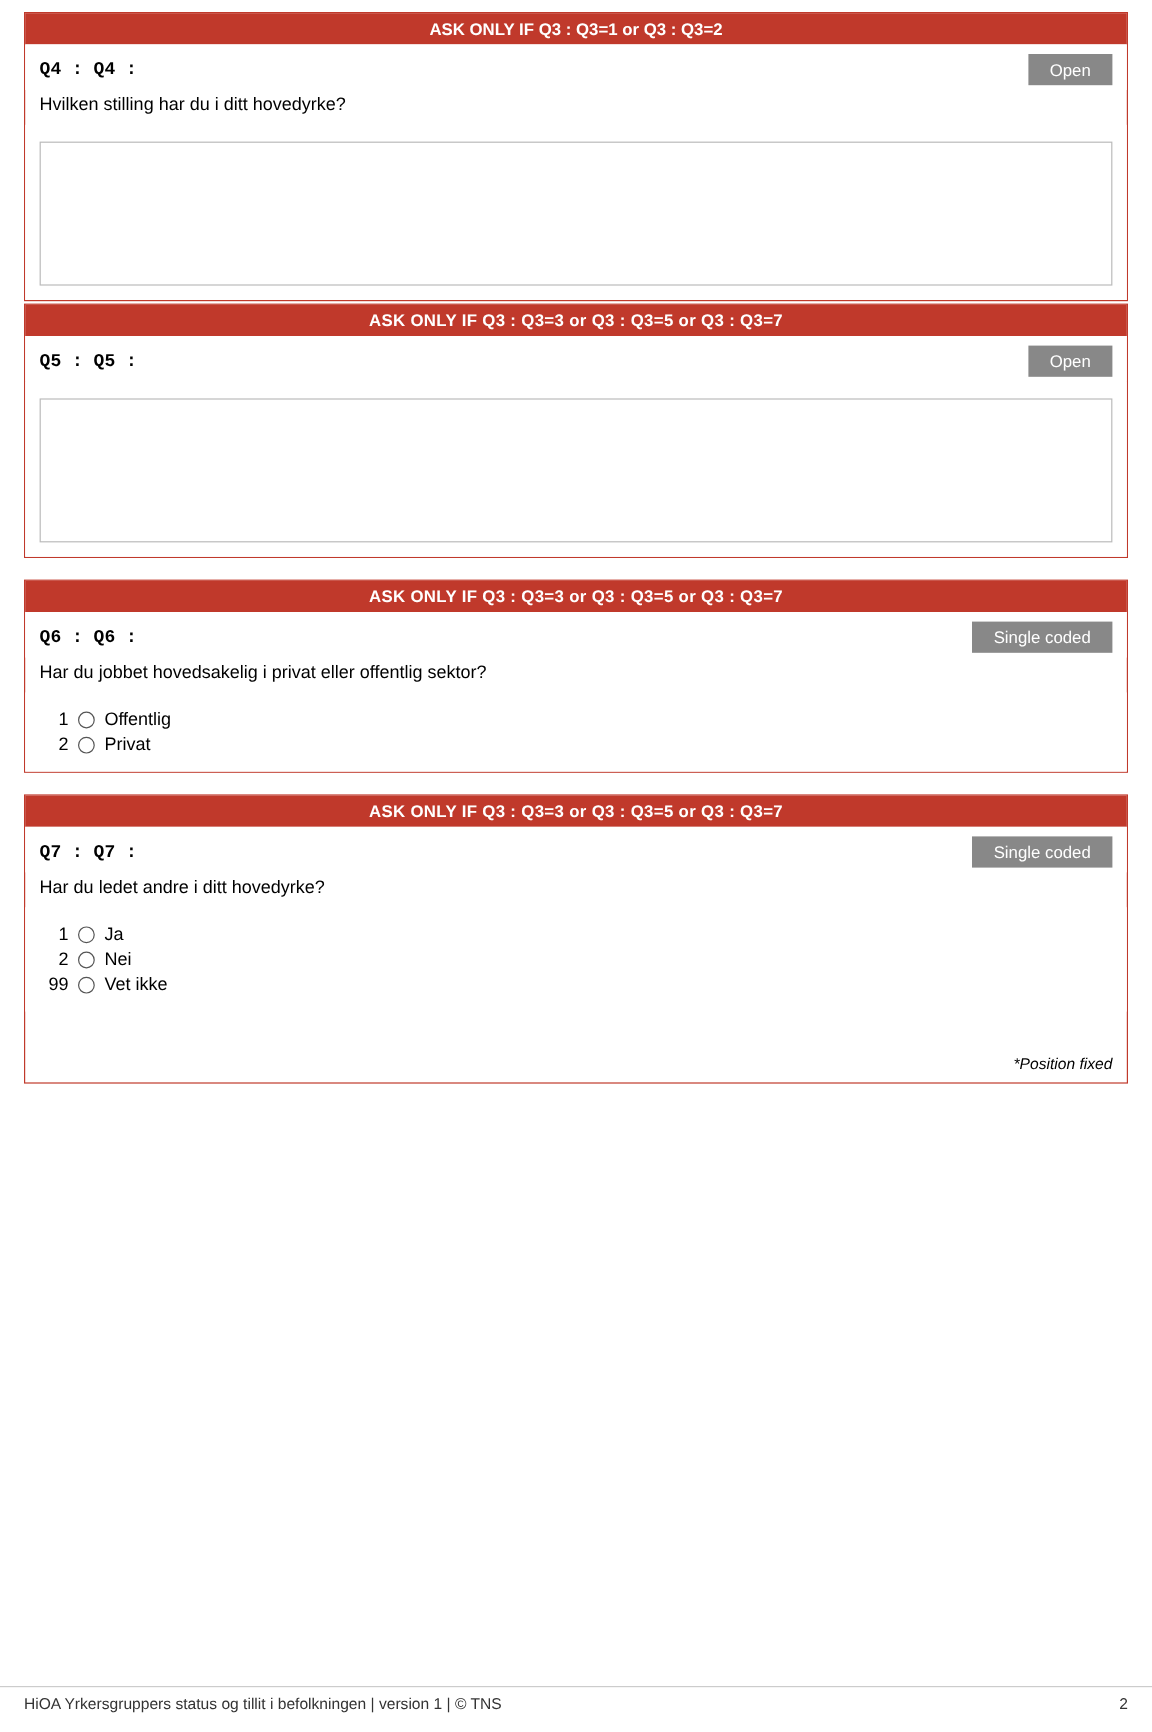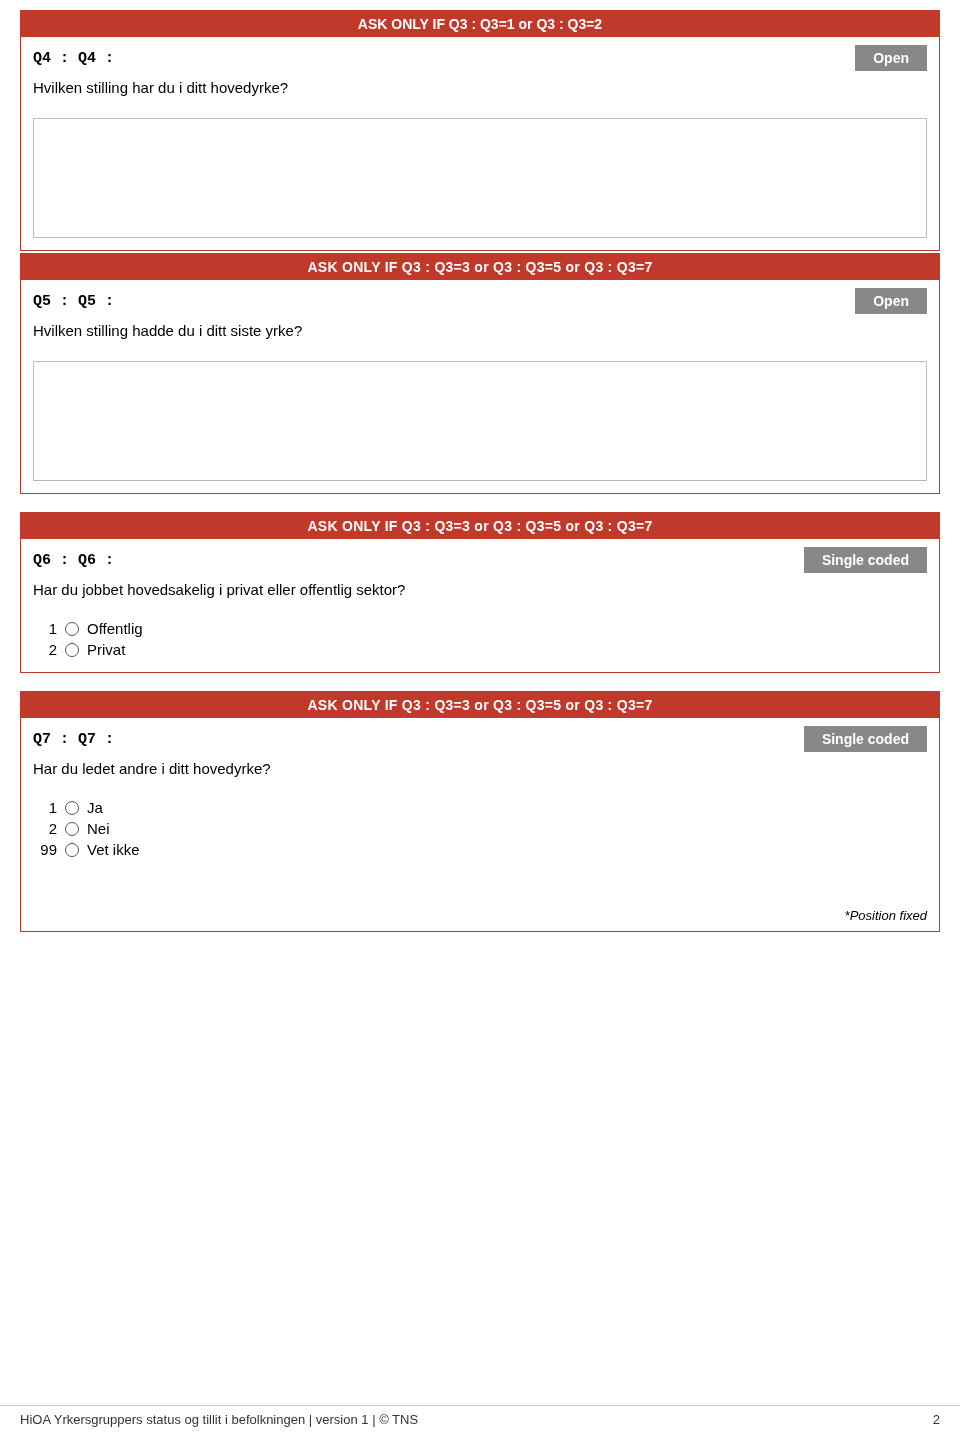--- a/index.html
+++ b/index.html
@@ -50,21 +50,21 @@
 
     .question-id {
       font-weight: bold;
       font-size: 15px;
       font-family: Liberation Mono, monospace;
     }
 
     .badge {
       padding: 5px 18px;
       font-size: 14px;
-      font-weight: bold;
+      font-weight: normal;
       color: #fff;
     }
 
     .badge-open {
       background: #888;
     }
 
     .badge-single {
       background: #888;
     }
@@ -187,21 +187,20 @@
   </div>
 
   <div class="question-block">
     <div class="condition-bar">
       <span>ASK ONLY IF Q3 : Q3=3 or Q3 : Q3=5 or Q3 : Q3=7</span>
     </div>
     <div class="question-row">
       <span class="question-id">Q5 : Q5 :</span>
       <span class="badge badge-open">Open</span>
     </div>
-    <div class="question-text">Hvilken stilling hadde du i ditt siste yrke?</div>
     <div class="answer-area">
       <div class="big-open-area"></div>
     </div>
   </div>
 
   <div class="question-block">
     <div class="condition-bar">
       <span>ASK ONLY IF Q3 : Q3=3 or Q3 : Q3=5 or Q3 : Q3=7</span>
     </div>
     <div class="question-row">

